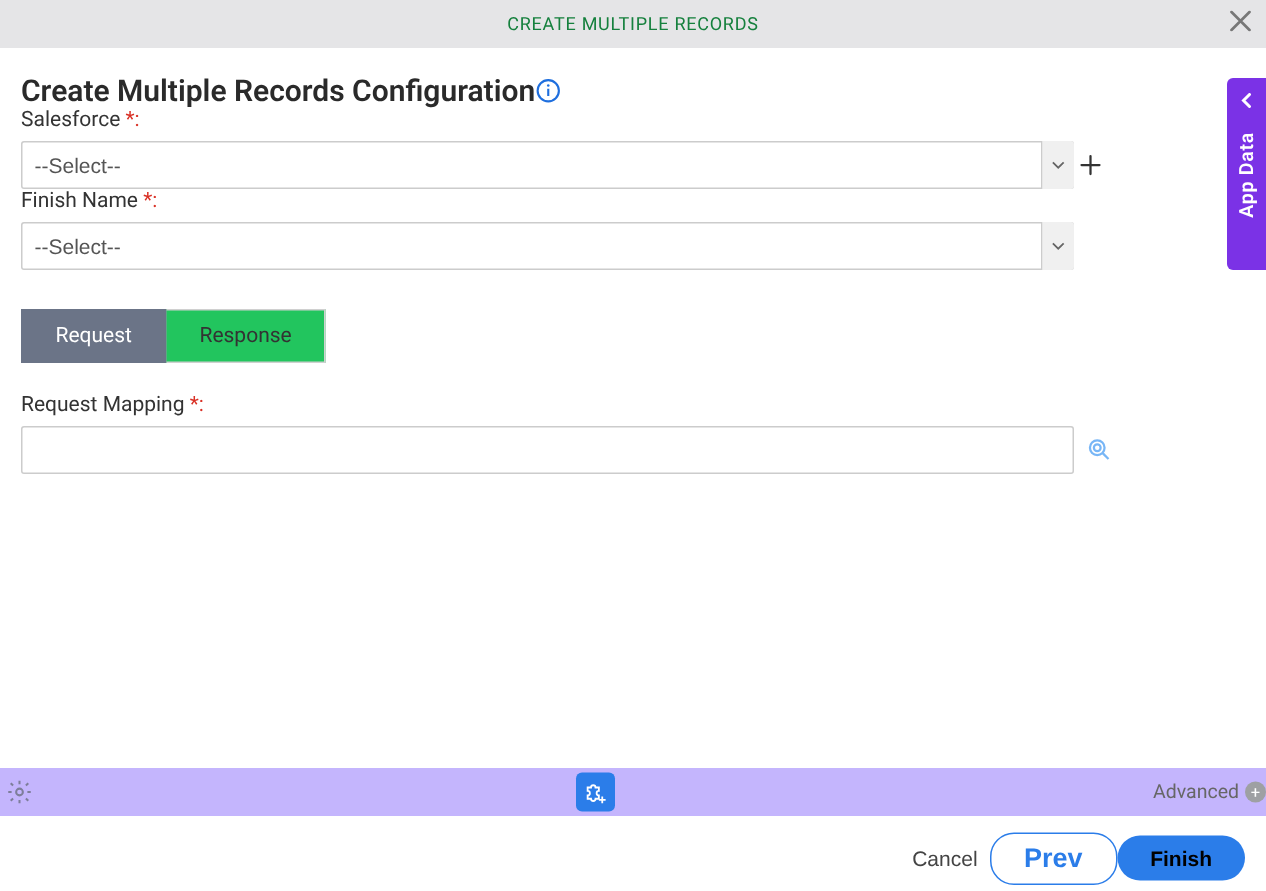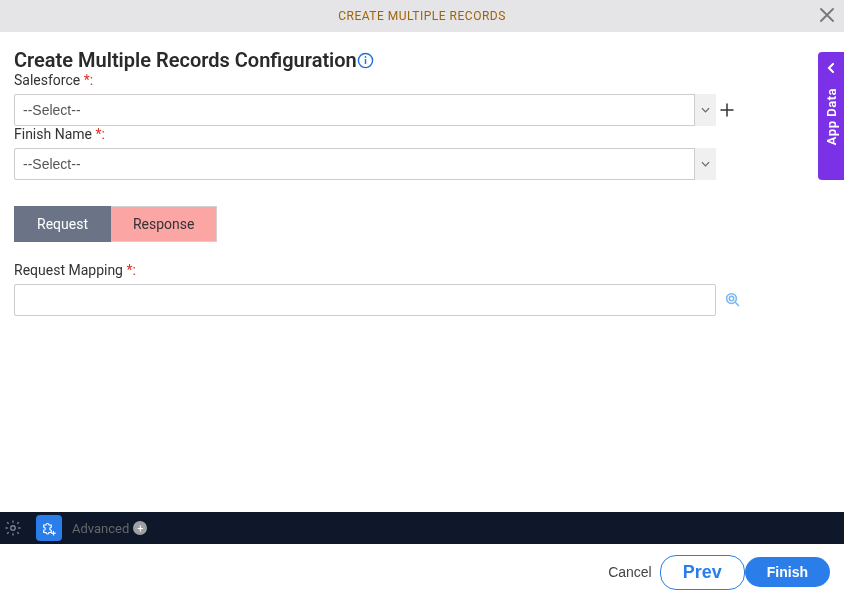--- a/index.html
+++ b/index.html
@@ -15,21 +15,21 @@
     }
     .header-bar {
       background: #e5e5e7;
       height: 32px;
       display: flex;
       align-items: center;
       justify-content: center;
       position: relative;
       font-size: 12px;
       letter-spacing: 0.5px;
-      color: #a16207;
+      color: #15803d;
     }
     .header-title { font-weight: 400; }
     .close-btn {
       position: absolute;
       right: 10px;
       top: 50%;
       transform: translateY(-50%);
       cursor: pointer;
       color: #777;
       font-size: 18px;
@@ -99,21 +99,21 @@
     }
     .tabs {
       display: flex;
       margin-top: 26px;
       border-radius: 2px;
       text-align: right;
     }
     .tab {
       padding: 9px 22px;
       border: 1px solid #d0d0d0;
-      background: #fca5a5;
+      background: #22c55e;
       color: #333;
       font-size: 14px;
       cursor: pointer;
     }
     .tab + .tab { border-left: none; }
     .tab.active {
       background: #6b7487;
       color: #fff;
       border-color: #6b7487;
     }
@@ -137,24 +137,24 @@
       color: #78b6f6;
       cursor: pointer;
       display: inline-flex;
     }
     .bottom-toolbar {
       position: absolute;
       left: 0;
       width: 100%;
       top: 512px;
       height: 32px;
-      background: #0f172a;
-      display: flex;
-      align-items: center;
-      justify-content: flex-start;
+      background: #c4b5fd;
+      display: flex;
+      align-items: center;
+      justify-content: space-between;
       gap: 10px;
       font-size: 13px;
       color: #666;
     }
     .toolbar-icon {
       display: inline-flex;
       align-items: center;
       justify-content: center;
       width: 26px;
       height: 26px;
@@ -198,21 +198,21 @@
       color: #2b7de9;
       border-radius: 16px;
       padding: 6px 22px;
       font-size: 18px;
       font-weight: 600;
       cursor: pointer;
     }
     .btn-finish {
       background: #2b7de9;
       border: none;
-      color: #ffffff;
+      color: #000000;
       border-radius: 16px;
       padding: 7px 22px;
       font-size: 14px;
       font-weight: 600;
       cursor: pointer;
     }
     .side-tab {
       position: absolute;
       right: 0;
       top: 52px;

